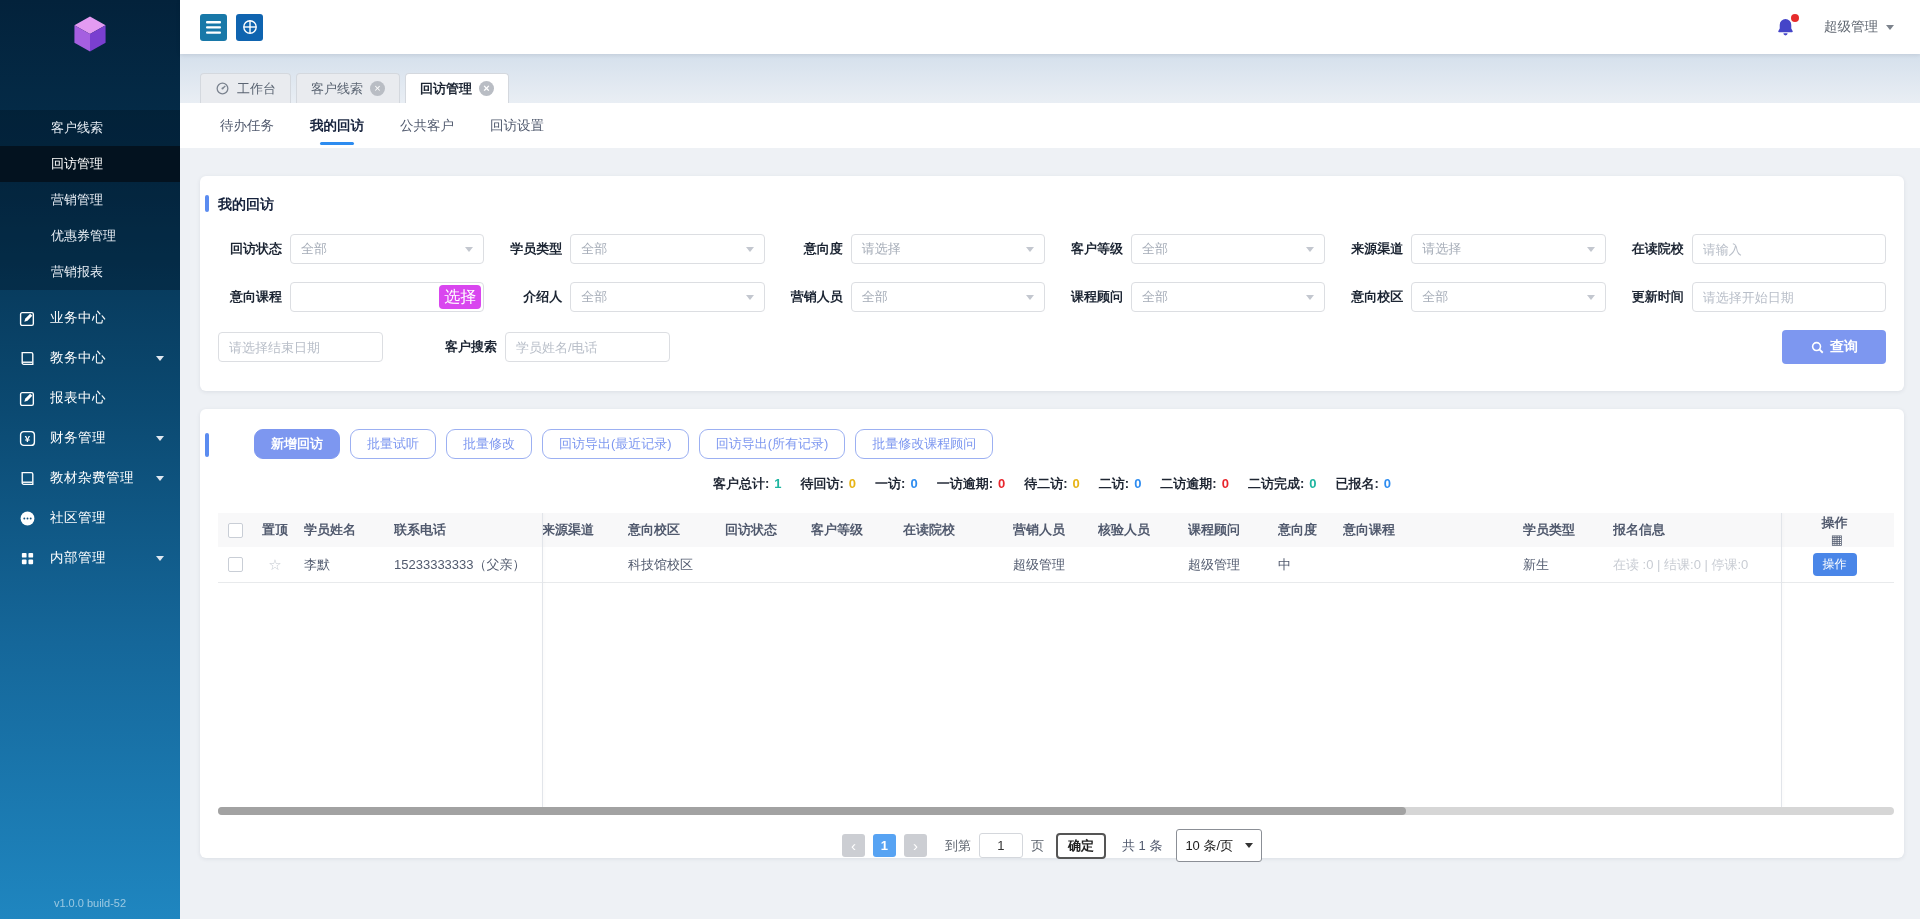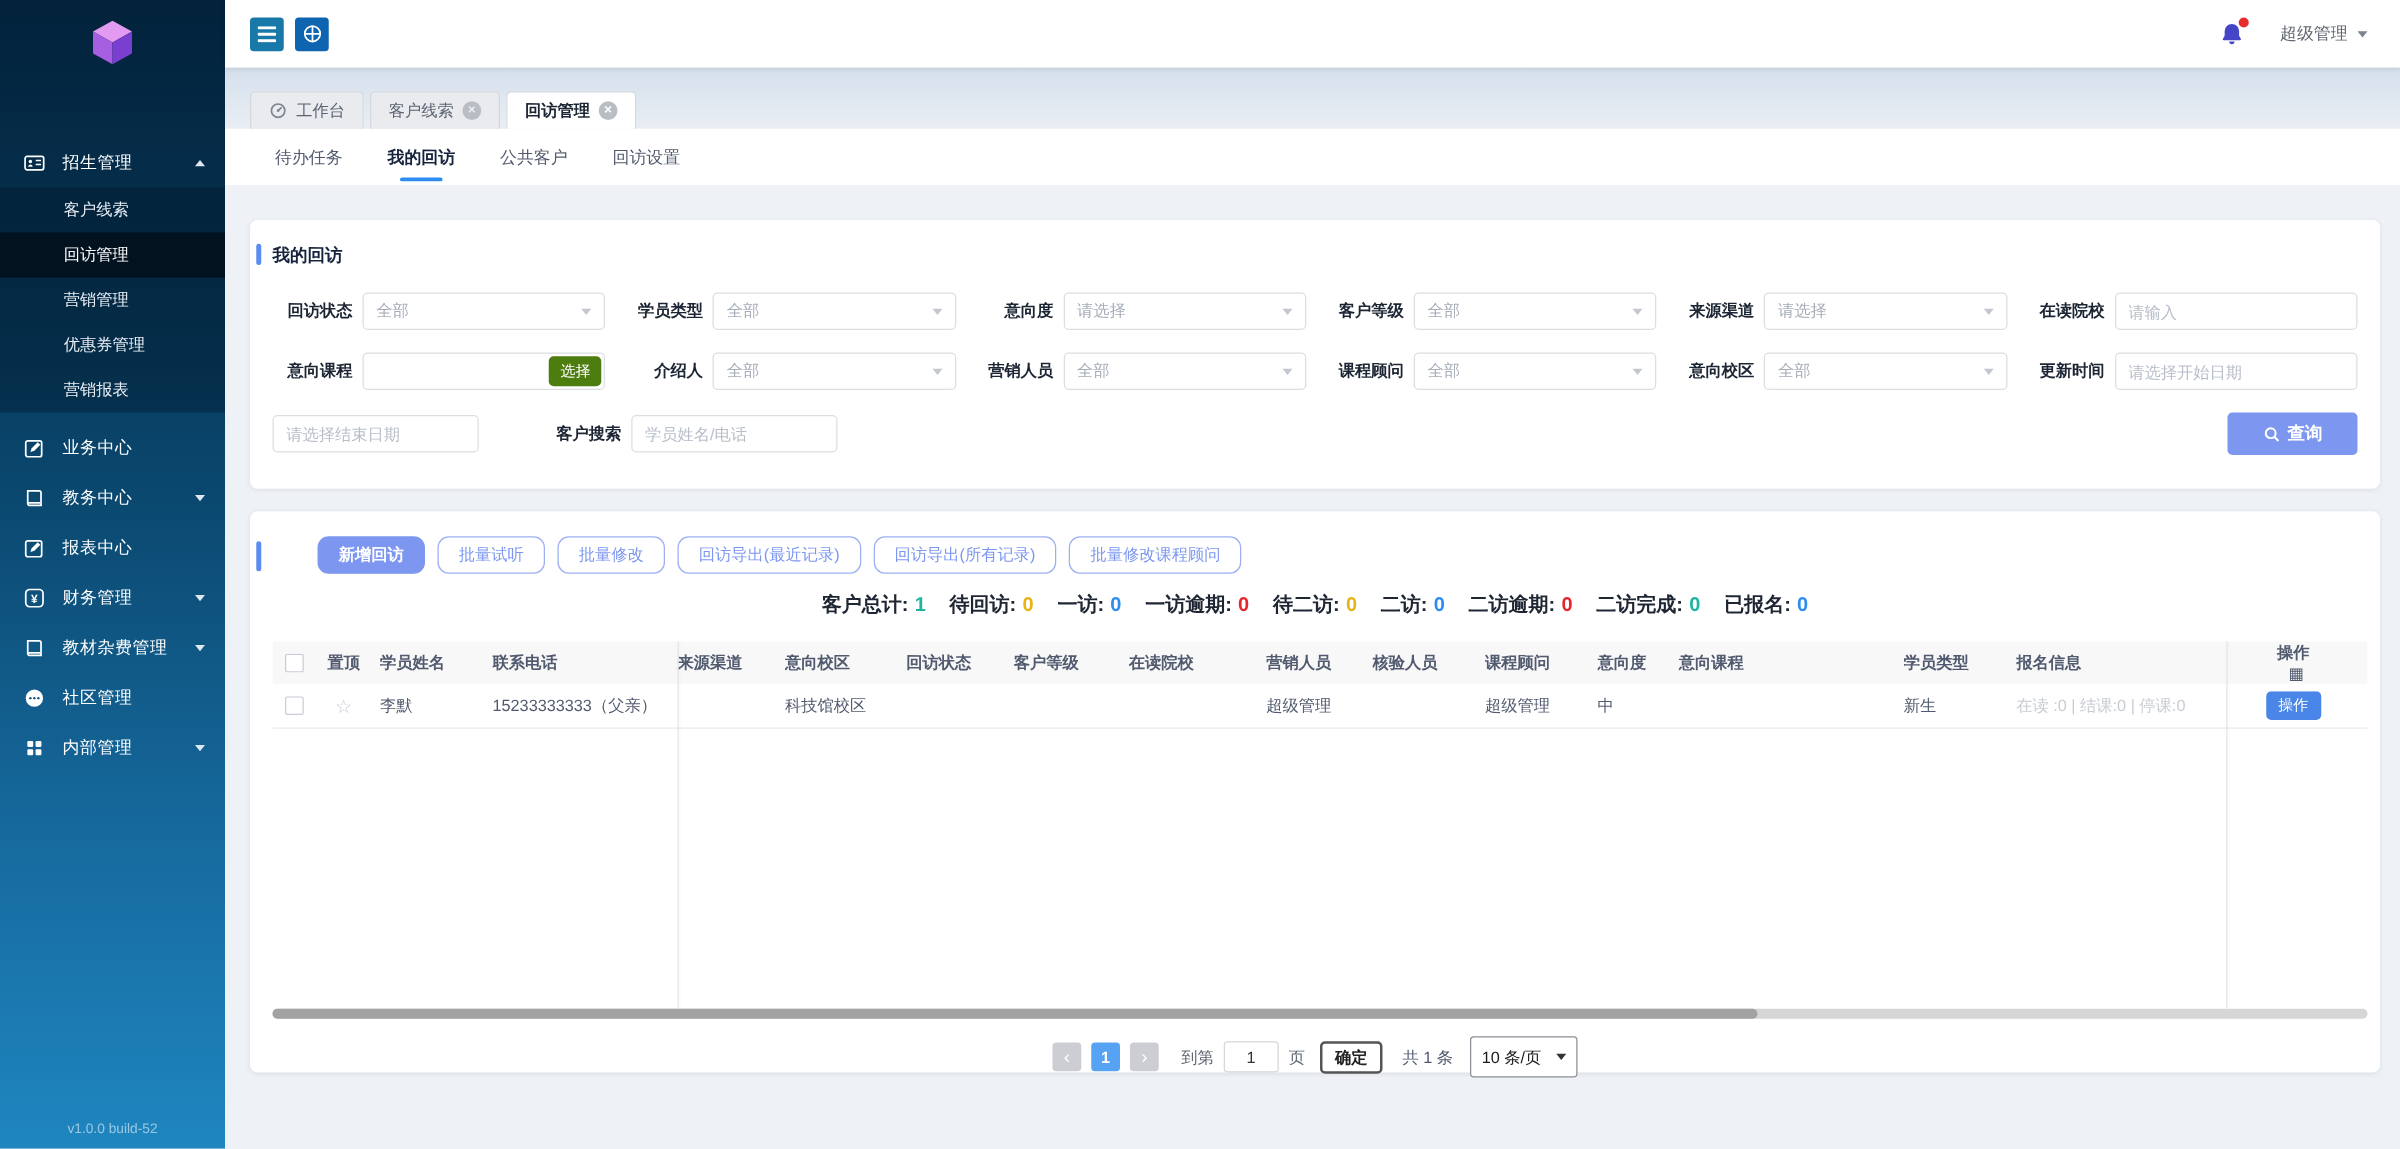--- a/index.html
+++ b/index.html
@@ -57,34 +57,34 @@
   .fgrid { display:grid; grid-template-columns:repeat(6,1fr); column-gap:14px; row-gap:18px; margin-top:20px; }
   .field { display:flex; align-items:center; min-width:0; }
   .f-label { width:64px; text-align:right; margin-right:8px; font-size:13px; font-weight:bold; color:#1c2533; flex-shrink:0; white-space:nowrap; }
   .control { flex:1; min-width:0; height:30px; border:1px solid #dcdee2; border-radius:4px; background:#fff;
     display:flex; align-items:center; padding:0 10px; font-size:13px; color:#a6adb8; position:relative; cursor:pointer; }
   .sel-caret { position:absolute; right:10px; width:0; height:0; border-left:4.5px solid transparent; border-right:4.5px solid transparent; border-top:5px solid #c3c7cf; }
   input.control { cursor:text; color:#515a6e; }
   input.control::placeholder { color:#b8bec8; }
   .intent-wrap { position:relative; flex:1; min-width:0; display:flex; }
   .intent-wrap input { width:100%; padding-right:50px; }
-  .mini-btn { position:absolute; right:3px; top:3px; height:24px; width:42px; background:#4d7c0f; color:#fff; font-size:12px; border:none; border-radius:4px; cursor:pointer; }
+  .mini-btn { position:absolute; right:3px; top:3px; height:24px; width:42px; background:#d946ef; color:#fff; font-size:16px; border:none; border-radius:4px; cursor:pointer; }
   .frow3 { display:flex; align-items:center; margin-top:18px; }
   .frow3 input.control { flex:none; width:165px; }
   .f-label2 { margin-left:62px; margin-right:8px; font-size:13px; font-weight:bold; color:#1c2533; }
   .query-btn { margin-left:auto; height:34px; width:104px; background:#7d97f0; border:none; border-radius:4px; color:#fff;
     font-size:14px; font-weight:bold; display:flex; align-items:center; justify-content:center; gap:5px; cursor:pointer; }
 
   
   .table-card { margin-top:18px; height:449px; padding:20px 18px 0; }
   .actions { display:flex; gap:10px;padding-left:36px; }
   .btn { height:30px; padding:0 16px; border-radius:9px; font-size:13px; cursor:pointer; display:flex; align-items:center; }
   .btn.primary { background:#7d97f0; color:#fff; border:1px solid #7d97f0; font-weight:bold; }
   .btn.ghost { background:#fff; color:#7d97f0; border:1px solid #9cb0f2; }
-  .stats { display:flex; justify-content:center; gap:19px; margin-top:16px; height:18px; align-items:center; font-size:16px; white-space:nowrap; }
+  .stats { display:flex; justify-content:center; gap:19px; margin-top:16px; height:18px; align-items:center; font-size:13px; white-space:nowrap; }
   .s-label { font-weight:bold; color:#1f2633; }
   .s-val { margin-left:5px; font-weight:bold; }
 
   .table-region { position:relative; margin-top:20px; height:294px; width:1676px; overflow:hidden; }
   .thead { display:flex; height:34px; background:#f8f8f9; align-items:center; font-size:13px; color:#515a6e; font-weight:bold; }
   .trow { display:flex; height:36px; align-items:center; font-size:13px; color:#515a6e; border-bottom:1px solid #e8eaec; background:#fff; }
   .cell { flex-shrink:0; padding-right:6px; overflow:hidden; white-space:nowrap; }
   .ccb { width:34px; display:flex; justify-content:center; padding-right:0; }
   .checkbox { width:15px; height:15px; border:1px solid #c9ced6; border-radius:2px; background:#fff; cursor:pointer; }
   .c0 { width:52px; text-align:center; } .c1 { width:90px; } .c2 { width:148px; } .c3 { width:86px; }
@@ -122,33 +122,20 @@
 
   <aside class="sidebar">
     <div class="logo">
       <svg width="44" height="44" viewBox="0 0 48 48">
         <polygon points="24,5 41,14.5 24,24 7,14.5" fill="#e39bf2"></polygon>
         <polygon points="7,14.5 24,24 24,43 7,33.5" fill="#a55fe0"></polygon>
         <polygon points="41,14.5 24,24 24,43 41,33.5" fill="#7a3fd0"></polygon>
       </svg>
     </div>
     <nav class="nav">
-      <div class="menu-item">
-        <span class="mi-icon">
-          <svg width="17" height="17" viewBox="0 0 16 16">
-              <rect x="1" y="3" width="14" height="10" rx="1.5" fill="none" stroke="#fff" stroke-width="1.3"></rect>
-              <circle cx="5" cy="6.8" r="1.3" fill="#fff"></circle>
-              <path d="M3.2 10.8c.3-1.1 1-1.7 1.8-1.7s1.5.6 1.8 1.7z" fill="#fff"></path>
-              <line x1="9" y1="6" x2="13" y2="6" stroke="#fff" stroke-width="1.2"></line>
-              <line x1="9" y1="9" x2="13" y2="9" stroke="#fff" stroke-width="1.2"></line>
-            </svg>
-        </span>
-        <span class="mi-label">招生管理</span>
-        <span class="chev up"></span>
-      </div>
       <div class="submenu">
         <div class="submenu-item">客户线索</div>
         <div class="submenu-item active">回访管理</div>
         <div class="submenu-item">营销管理</div>
         <div class="submenu-item">优惠券管理</div>
         <div class="submenu-item">营销报表</div>
       </div>
       <div class="menu-item">
         <span class="mi-icon">
           <svg width="17" height="17" viewBox="0 0 16 16">

